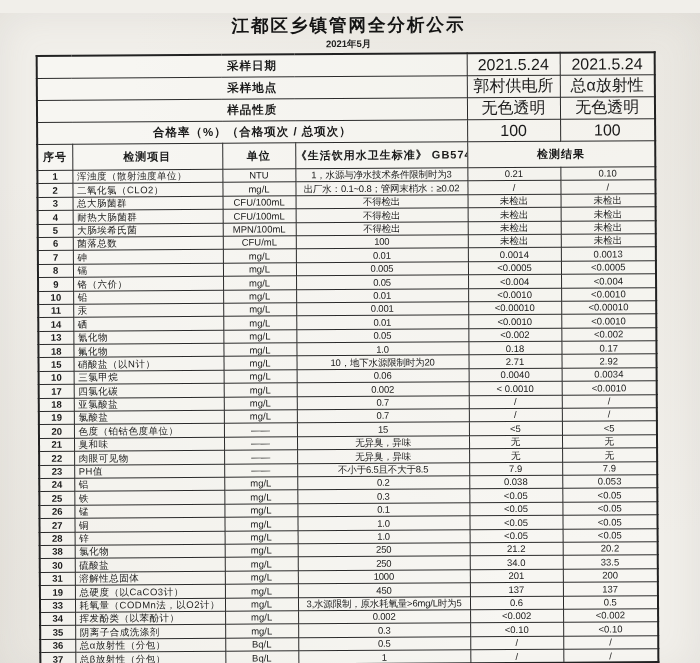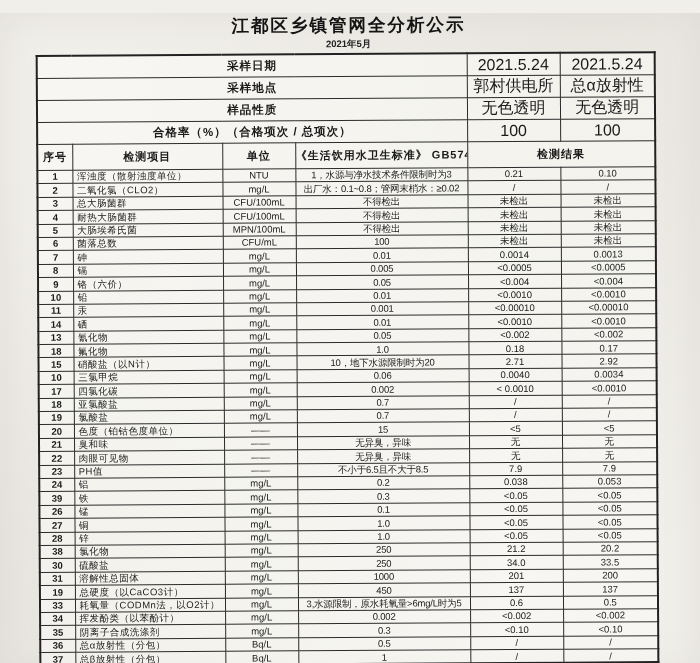--- a/index.html
+++ b/index.html
@@ -313,21 +313,21 @@
   </tr>
           <tr class="data-row">
     <td class="c-no">24</td>
     <td class="c-item">铝</td>
     <td class="c-unit">mg/L</td>
     <td class="c-standard">0.2</td>
     <td class="c-result">0.038</td>
     <td class="c-result">0.053</td>
   </tr>
           <tr class="data-row">
-    <td class="c-no">39</td>
+    <td class="c-no">25</td>
     <td class="c-item">铁</td>
     <td class="c-unit">mg/L</td>
     <td class="c-standard">0.3</td>
     <td class="c-result">&lt;0.05</td>
     <td class="c-result">&lt;0.05</td>
   </tr>
           <tr class="data-row">
     <td class="c-no">26</td>
     <td class="c-item">锰</td>
     <td class="c-unit">mg/L</td>

